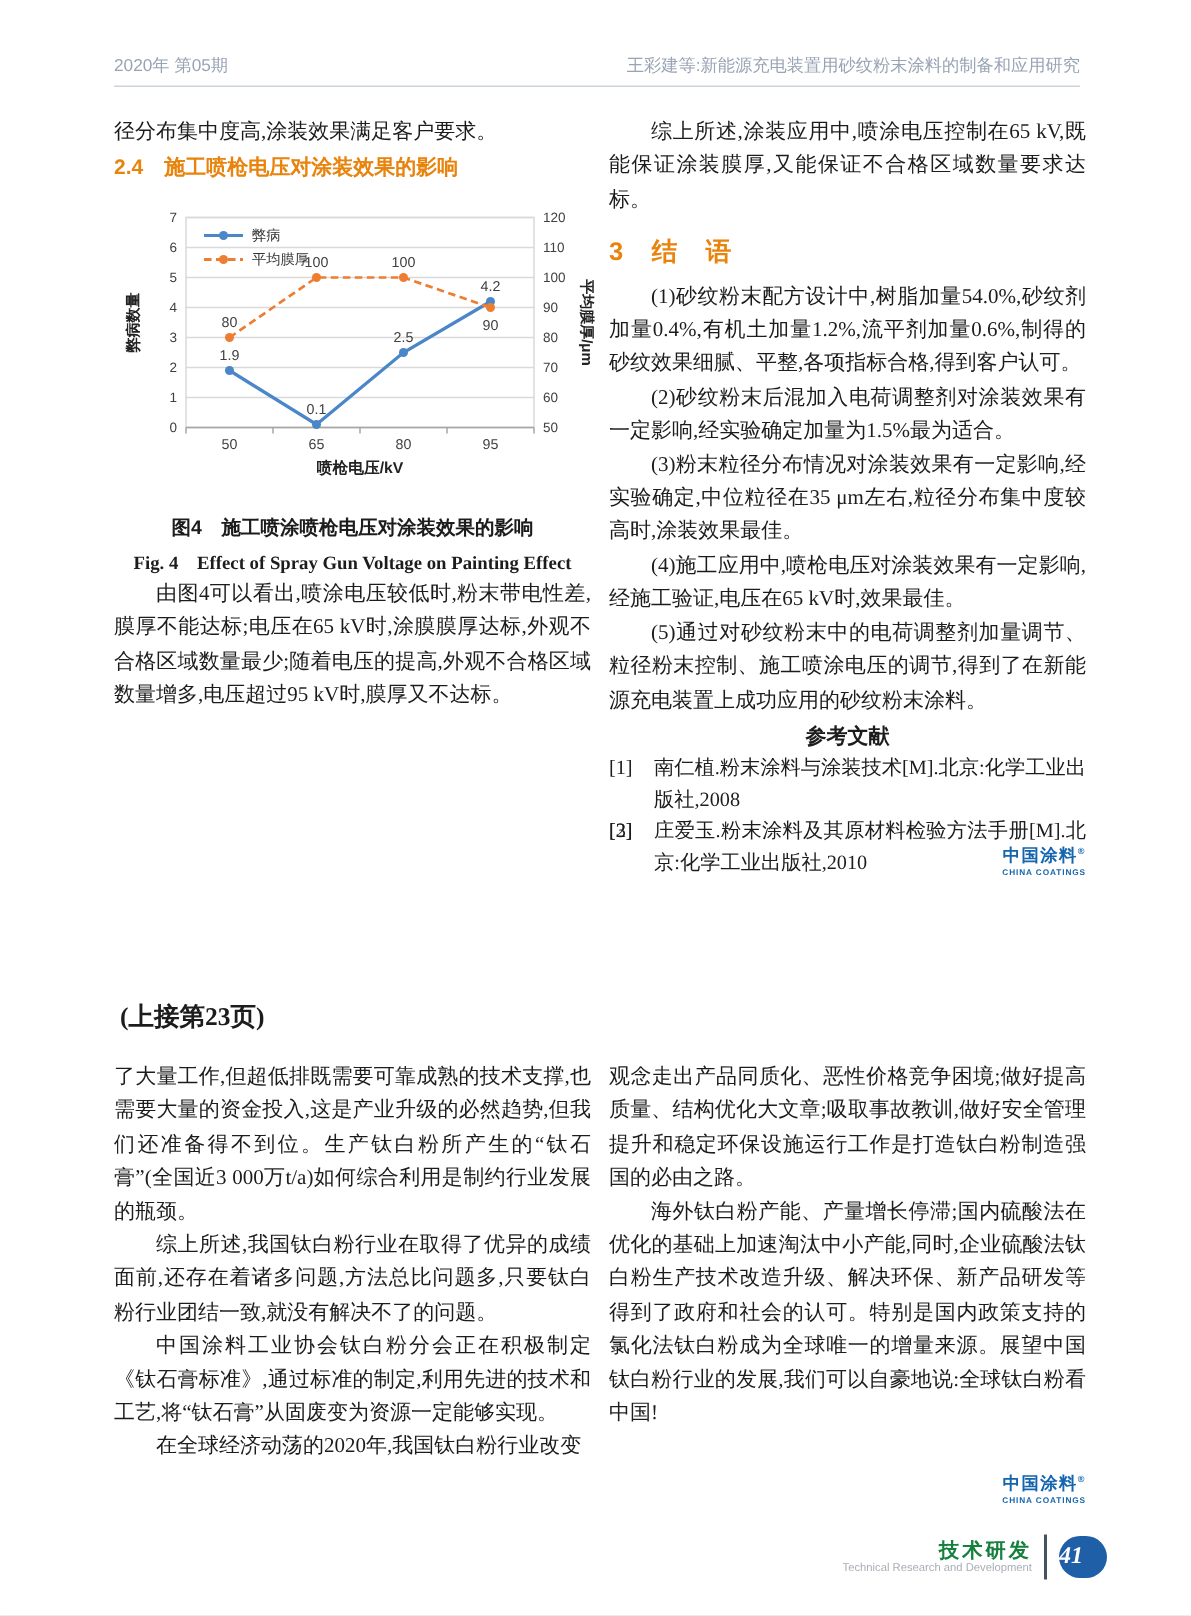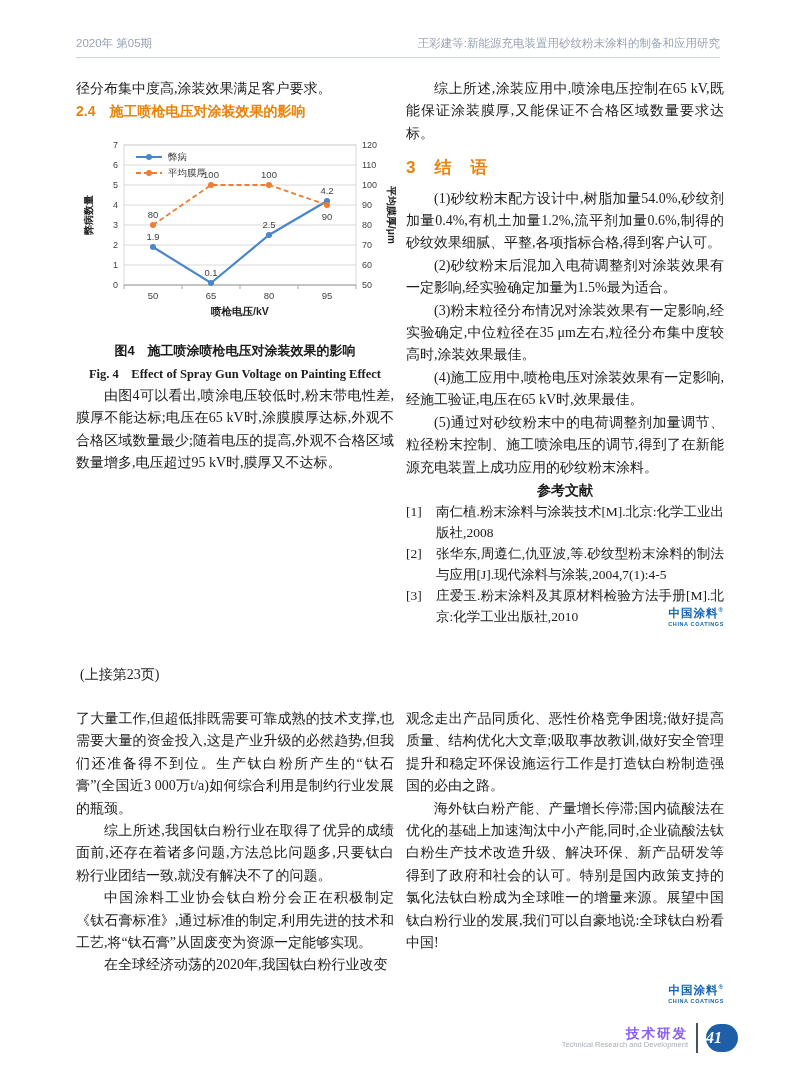--- a/index.html
+++ b/index.html
@@ -36,27 +36,27 @@
             text-align:justify;margin:0;}
   .ref-num{position:absolute;left:0;top:0;}
   
   .logo{display:flex;flex-direction:column;align-items:flex-end;line-height:1;
         font-family:"Liberation Sans",sans-serif;color:#1565ae;}
   .logo .cn{font-weight:bold;font-size:11.5px;letter-spacing:1px;}
   .logo .cn sup{font-size:6px;}
   .logo .en{font-size:5.5px;letter-spacing:.6px;margin-top:2px;font-weight:bold;}
   .logo.up{margin-top:-20px;}
   .logo.dn{margin-top:30px;}
-  .cont-note{position:absolute;top:666px;left:80px;font-size:14px;
-             font-family:"Liberation Serif",serif;}
+  .cont-note{position:absolute;top:666px;left:80px;font-size:17px;
+             font-family:"Liberation Serif",serif;font-weight:bold;}
   
   .ftr{position:absolute;right:56px;bottom:24px;display:flex;align-items:center;gap:8px;}
   .ftr-text{text-align:right;line-height:1.15;}
   .ftr-cn{font-family:"Liberation Sans",sans-serif;font-weight:bold;font-size:13.5px;
-          color:#8b5cf6;letter-spacing:2px;}
+          color:#15803d;letter-spacing:2px;}
   .ftr-en{font-family:"Liberation Sans",sans-serif;font-size:7.5px;color:#a9aeb6;}
   .ftr-rule{width:2px;height:30px;background:#46525e;}
   .pgbox{width:32px;height:28px;background:#1f5fa8;display:flex;align-items:center;
          justify-content:flex-start;color:#fff;font-family:"Liberation Serif",serif;
          font-style:italic;font-weight:bold;font-size:16px;border-radius:14px;}
 </style>
 </head>
 <body>
 
 <div class="page">
@@ -146,21 +146,21 @@
       <div class="flow2">
           <p class="indent">(1)砂纹粉末配方设计中,树脂加量54.0%,砂纹剂加量0.4%,有机土加量1.2%,流平剂加量0.6%,制得的砂纹效果细腻、平整,各项指标合格,得到客户认可。</p>
           <p class="indent">(2)砂纹粉末后混加入电荷调整剂对涂装效果有一定影响,经实验确定加量为1.5%最为适合。</p>
           <p class="indent">(3)粉末粒径分布情况对涂装效果有一定影响,经实验确定,中位粒径在35 μm左右,粒径分布集中度较高时,涂装效果最佳。</p>
           <p class="indent">(4)施工应用中,喷枪电压对涂装效果有一定影响,经施工验证,电压在65 kV时,效果最佳。</p>
           <p class="indent">(5)通过对砂纹粉末中的电荷调整剂加量调节、粒径粉末控制、施工喷涂电压的调节,得到了在新能源充电装置上成功应用的砂纹粉末涂料。</p>
         </div>
       <p class="refs-title">参考文献</p>
       <div>
           <p class="ref-item"><span class="ref-num">[1]</span><span>南仁植.粉末涂料与涂装技术[M].北京:化学工业出版社,2008</span></p>
-          <p class="ref-item"><span class="ref-num">[2]</span><span>张华东,周遵仁,仇亚波,等.砂纹型粉末涂料的制法与应用[J].现代涂料与涂装,2004,7(1):4-5</span></p>
+          <p class="ref-item"><span class="ref-num">[2]</span></p>
           <p class="ref-item"><span class="ref-num">[3]</span><span>庄爱玉.粉末涂料及其原材料检验方法手册[M].北京:化学工业出版社,2010</span></p>
         </div>
       <div class="logo up">
         <span class="cn"><span>中国涂料</span><sup>®</sup></span>
         <span class="en">CHINA COATINGS</span>
       </div>
     </div>
   </div>
 
   <div class="cont-note">(上接第23页)</div>

